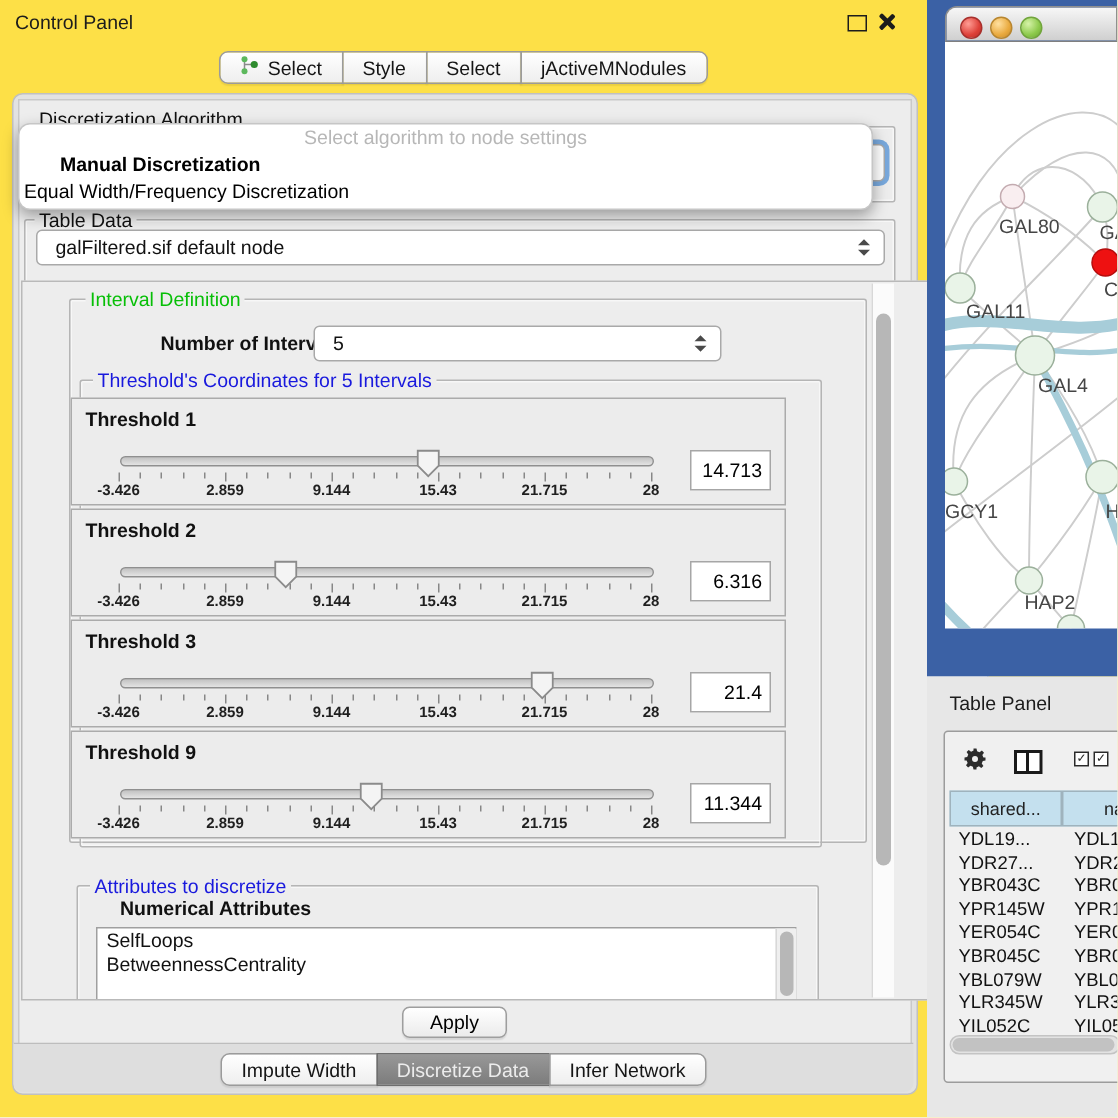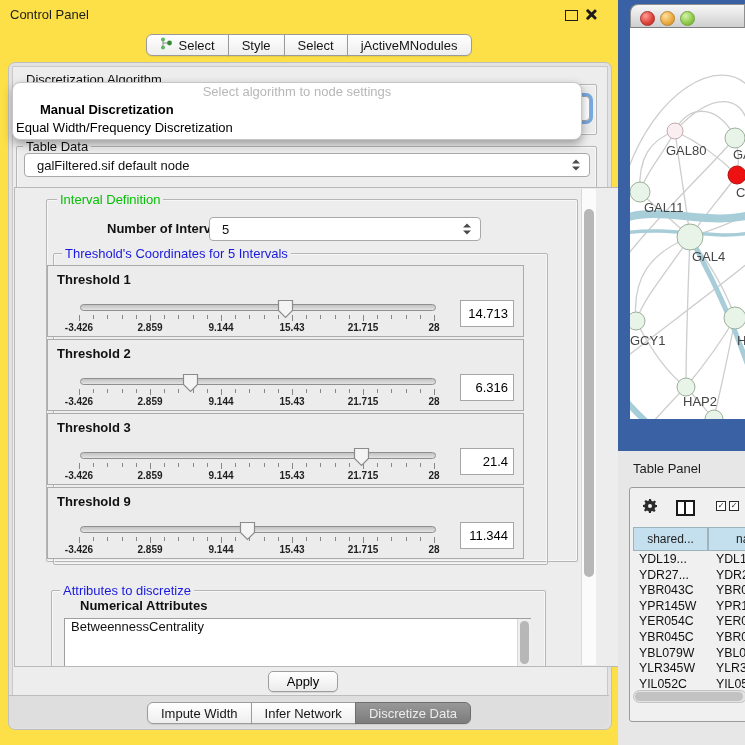--- a/index.html
+++ b/index.html
@@ -331,43 +331,44 @@
               </svg></div>
             <input class="thr-value" value="11.344" style="">
           </div>
         </div>
 
       <div class="group" style="left:36px;top:402px;width:493px;height:120px;">
         <span class="gtitle blue" style="top:-8px;left:8px;">Attributes to discretize</span>
       </div>
       <span class="lbl bold" style="left:41px;top:410px;">Numerical Attributes</span>
       <div class="attr-list" id="attrList">
+          <div class="attr-item">SelfLoops</div>
           <div class="attr-item">BetweennessCentrality</div>
         </div>
       <div class="vsb-track" style="left:502px;top:431px;width:13px;height:48px;background:#efefef;">
         <div class="vsb-thumb" style="left:1.5px;top:2px;width:9px;height:43px;"></div>
       </div>
 
       <div class="vsb-track" style="left:566px;top:1px;width:14px;height:476px;">
         <div class="vsb-thumb" style="left:2px;top:20px;width:10px;height:368px;"></div>
       </div>
     </div>
 
     <button class="btn" style="left:268px;top:671px;width:70px;height:21px;">Apply</button>
 
     <div class="bottom-strip"></div>
     <div class="segrow" style="left:8px;top:701px;width:602px;height:24px;" id="bottomTabs">
         <div class="seg">
           <span class="seg-label">Impute Width</span>
         </div>
-        <div class="seg">
-          <span class="seg-label">Infer Network</span>
-        </div>
         <div class="seg sel">
           <span class="seg-label">Discretize Data</span>
+        </div>
+        <div class="seg">
+          <span class="seg-label">Infer Network</span>
         </div>
       </div>
   </div>
 
   <div class="desktop"></div>
   <div class="net-window">
     <div class="net-titlebar">
       <span class="light red"></span>
       <span class="light yellow"></span>
       <span class="light green"></span>

